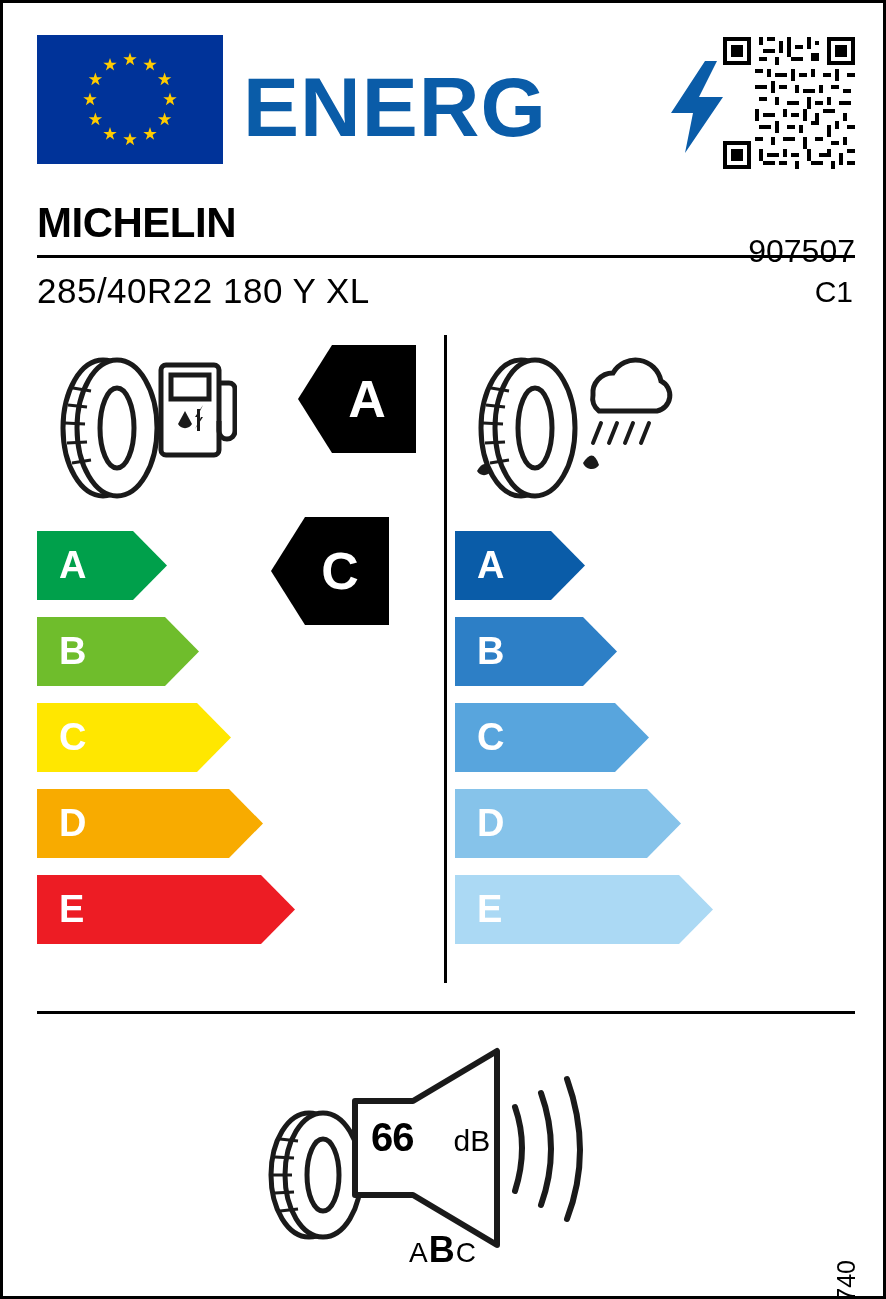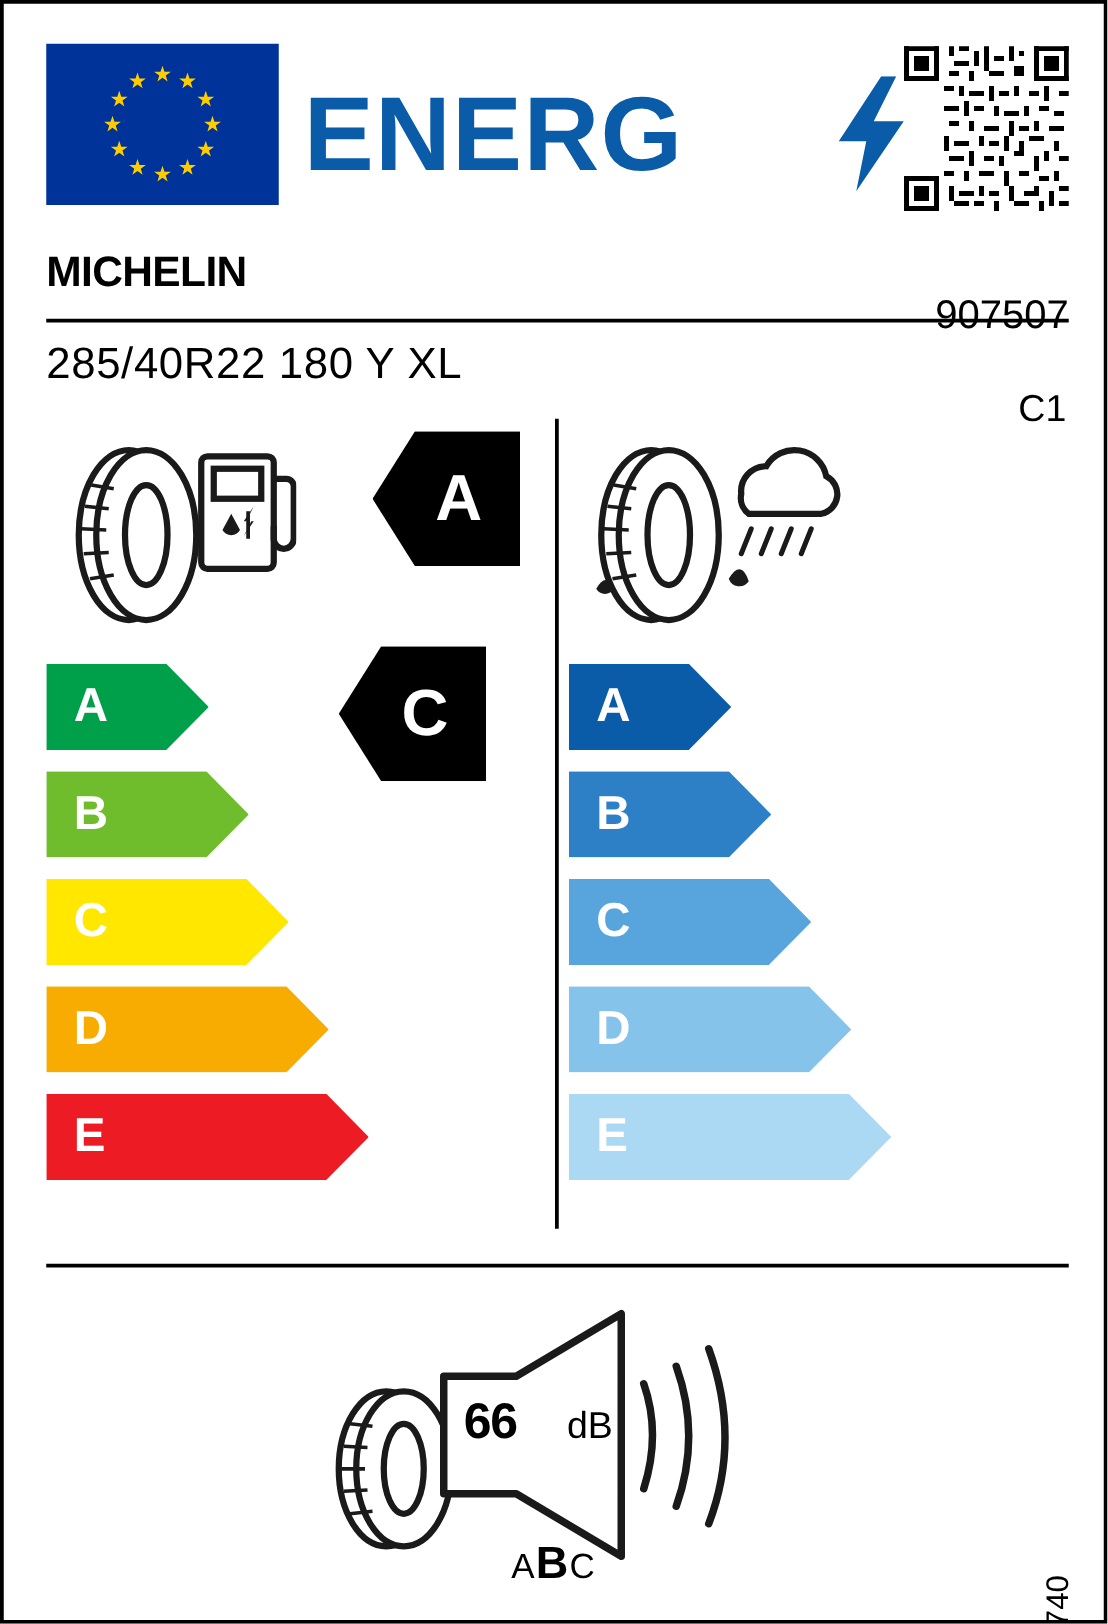--- a/index.html
+++ b/index.html
@@ -72,21 +72,21 @@
     position: absolute;
     left: 34px;
     top: 196px;
     width: 818px;
     height: 46px;
   }
   .brand-name {
     position: absolute;
     left: 0;
     top: 0;
-    font-size: 34px;
+    font-size: 42px;
     font-weight: bold;
     letter-spacing: -0.5px;
   }
   .brand-code {
     position: absolute;
     right: 0;
     top: 2px;
     font-size: 32px;
     margin-top: 32px;
   }
@@ -114,21 +114,20 @@
     left: 0;
     top: 0;
     font-size: 35px;
     letter-spacing: 0.5px;
   }
   .class-text {
     position: absolute;
     right: 2px;
     top: 4px;
     font-size: 30px;
-    margin-top: 36px;
   }
 
   
   .v-divider {
     position: absolute;
     left: 441px;
     top: 332px;
     width: 3px;
     height: 648px;
     background: #000;

